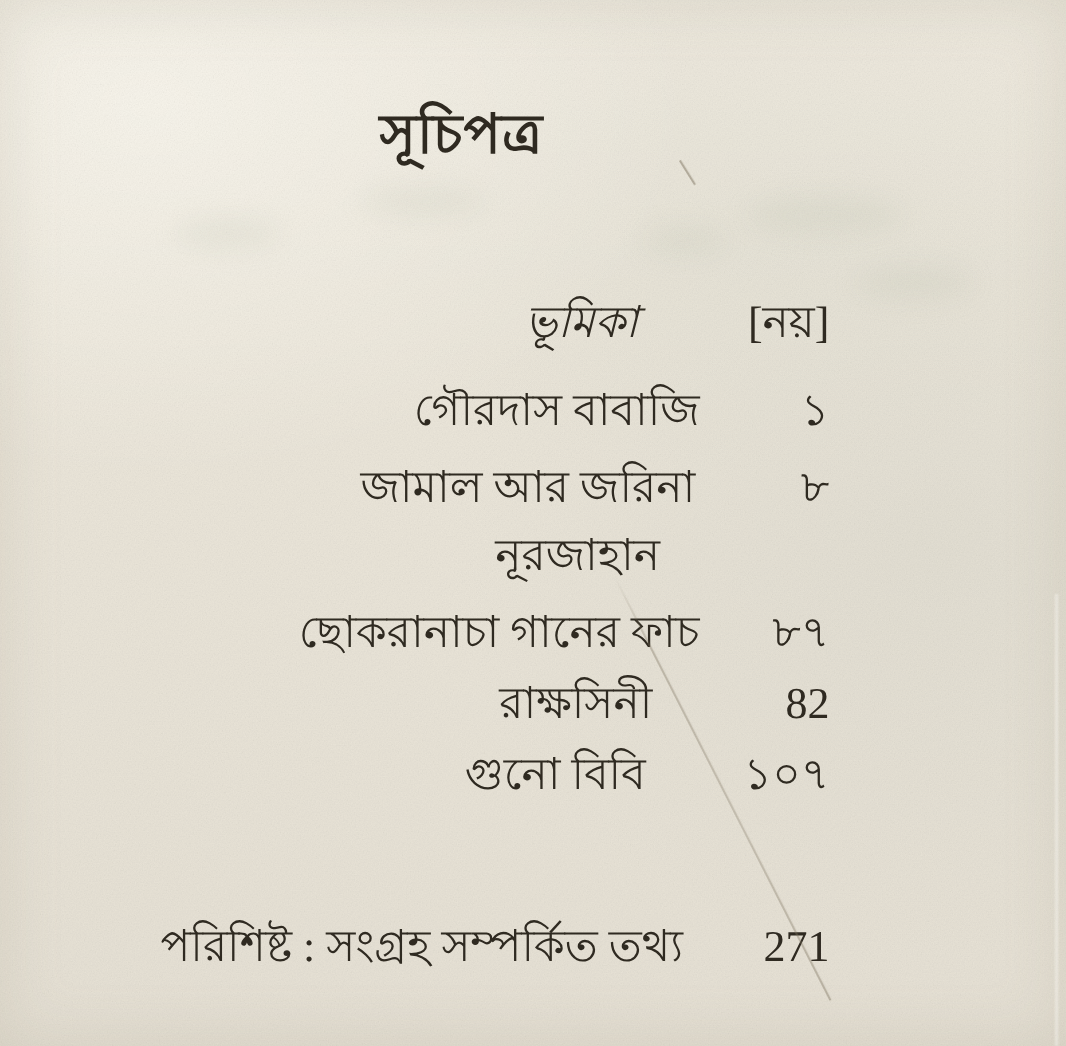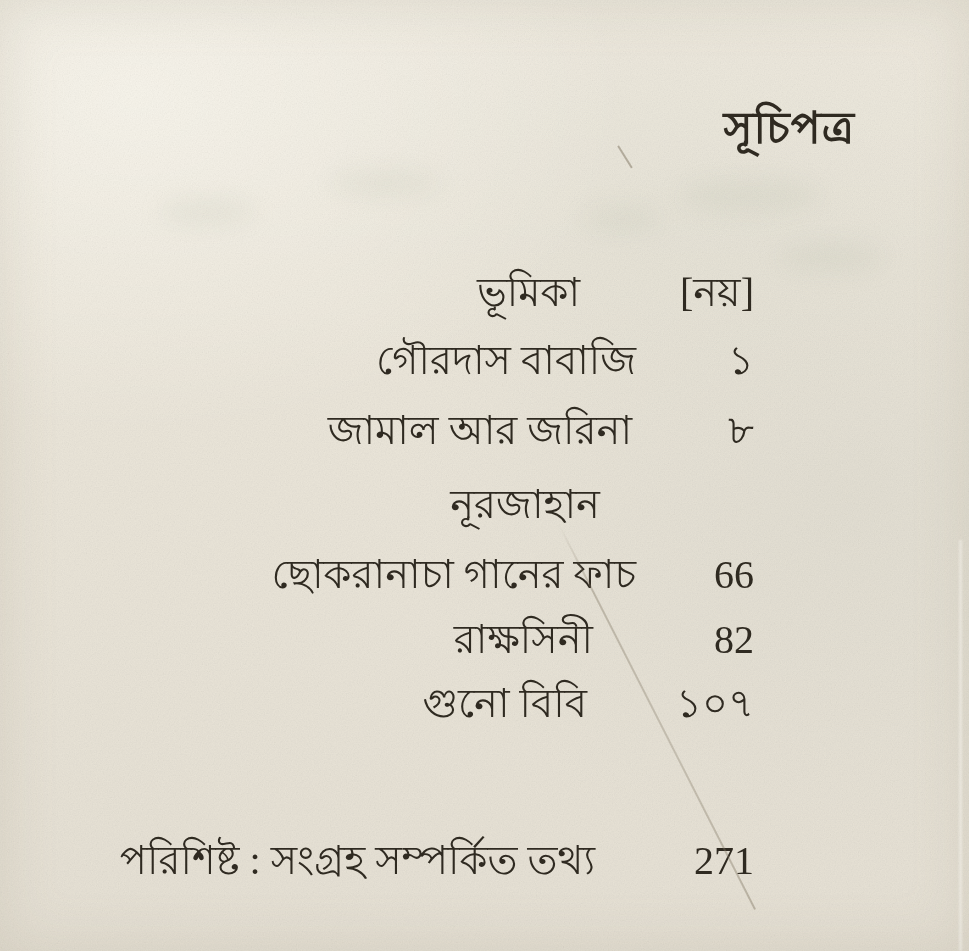--- a/index.html
+++ b/index.html
@@ -26,25 +26,25 @@
     box-shadow: inset 0 0 55px rgba(170,160,138,0.22);
   }
   .grain {
     position: absolute; inset: 0;
     opacity: 0.14;
     mix-blend-mode: multiply;
     pointer-events: none;
   }
   .title {
     position: absolute;
-    left: 345px; top: 95px; width: 510px;
+    left: 345px; top: 84px; width: 510px;
     margin: 0;
-    font-size: 44px;
+    font-size: 50px;
     font-weight: 600;
-    text-align: right;
+    text-align: left;
     letter-spacing: 1px;
     color: var(--ink);
   }
   .toc { position: absolute; inset: 0; }
   .row { position: absolute; left: 0; width: 969px; height: 58px; font-size: 40px; line-height: 58px; }
   .label {
     position: absolute; left: 0; top: 0;
     width: 640px;
     text-align: right;
     white-space: nowrap;
@@ -52,29 +52,29 @@
   }
   .pnum {
     position: absolute; left: 642px; top: 0;
     width: 112px;
     text-align: right;
     white-space: nowrap;
     color: var(--ink);
     font-family: Liberation Serif, serif;
   }
   
-  .r0 { top: 264px; } .r0 .label { padding-right: 60px; }
-  .r1 { top: 332px; } .r1 .label { padding-right: 4px; }
-  .r2 { top: 402px; } .r2 .label { padding-right: 8px; }
+  .r0 { top: 264px; } .r0 .label { padding-right: 60px; font-style: italic; }
+  .r1 { top: 344px; } .r1 .label { padding-right: 4px; }
+  .r2 { top: 414px; } .r2 .label { padding-right: 8px; }
   .r3 { top: 476px; } .r3 .label { padding-right: 40px; }
   .r4 { top: 546px; } .r4 .label { padding-right: 4px; }
   .r5 { top: 611px; } .r5 .label { padding-right: 47px; }
   .r6 { top: 675px; } .r6 .label { padding-right: 53px; }
   .r7 { top: 746px; } .r7 .label { padding-right: 47px; }
-  .r8 { top: 832px; } .r8 .label { padding-right: 45px; }
+  .r8 { top: 832px; } .r8 .label { padding-right: 45px; margin-left: 26px; }
   
   .crease {
     position: absolute;
     left: 656px; top: 501px;
     width: 2px; height: 432px;
     background: linear-gradient(180deg,
       rgba(125,115,95,0) 0%,
       rgba(125,115,95,0.38) 18%,
       rgba(125,115,95,0.30) 60%,
       rgba(125,115,95,0.42) 100%);
@@ -149,21 +149,21 @@
       <span class="label">জামাল আর জরিনা</span>
       <span class="pnum">৮</span>
     </div>
 
     <div class="row r3">
       <span class="label">নূরজাহান</span>
     </div>
 
     <div class="row r4">
       <span class="label">ছোকরানাচা গানের ফাচ</span>
-      <span class="pnum">66</span>
+      <span class="pnum">৮৭</span>
     </div>
 
     <div class="row r5">
       <span class="label">রাক্ষসিনী</span>
       <span class="pnum">82</span>
     </div>
 
     <div class="row r6">
       <span class="label">গুনো বিবি</span>
       <span class="pnum">১০৭</span>

